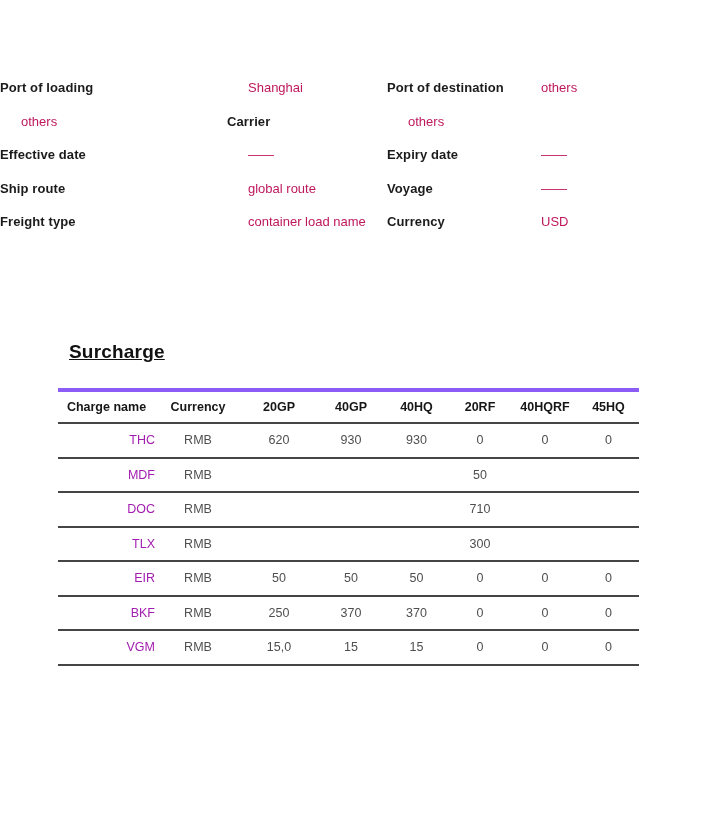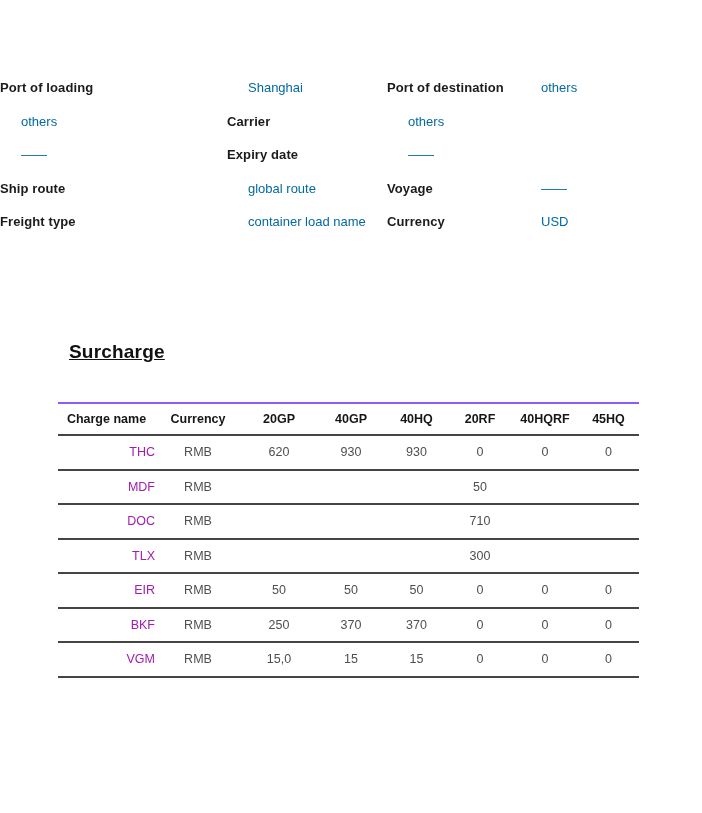--- a/index.html
+++ b/index.html
@@ -33,44 +33,44 @@
     font-weight: bold;
     font-size: 13px;
     color: #1b1b1b;
     letter-spacing: 0.1px;
     white-space: nowrap;
   }
   .field-value {
     text-align: left;
     padding-left: 21px;
     font-size: 13px;
-    color: #0369a1;
+    color: #be185d;
     white-space: nowrap;
   }
   
   .surcharge-title {
     position: absolute;
     left: 69px;
     top: 341px;
     margin: 0;
     font-size: 19px;
     font-weight: bold;
     color: #111111;
     letter-spacing: 0.2px;
     text-decoration: underline;
   }
   
   .surcharge-table {
     position: absolute;
     left: 58px;
-    top: 402px;
+    top: 388px;
     width: 581px;
     border-collapse: collapse;
     table-layout: fixed;
-    border-top: 2px solid #8b5cf6;
+    border-top: 4px solid #8b5cf6;
   }
   .surcharge-table thead tr {
     border-bottom: 2px solid #454545;
   }
   .surcharge-table tbody tr {
     border-bottom: 2px solid #454545;
   }
   .surcharge-table th {
     height: 30px;
     font-size: 12.5px;
@@ -116,20 +116,21 @@
         <div class="field-value">Shanghai</div>
         <div class="field-label">Port of destination</div>
         <div class="field-value">others</div>
       </div>
       <div class="info-row">
         <div class="field-value">others</div>
         <div class="field-label">Carrier</div>
         <div class="field-value">others</div>
       </div>
       <div class="info-row">
+        <div class="field-label">Effective date</div>
         <div class="field-value">——</div>
         <div class="field-label">Expiry date</div>
         <div class="field-value">——</div>
       </div>
       <div class="info-row">
         <div class="field-label">Ship route</div>
         <div class="field-value">global route</div>
         <div class="field-label">Voyage</div>
         <div class="field-value">——</div>
       </div>

